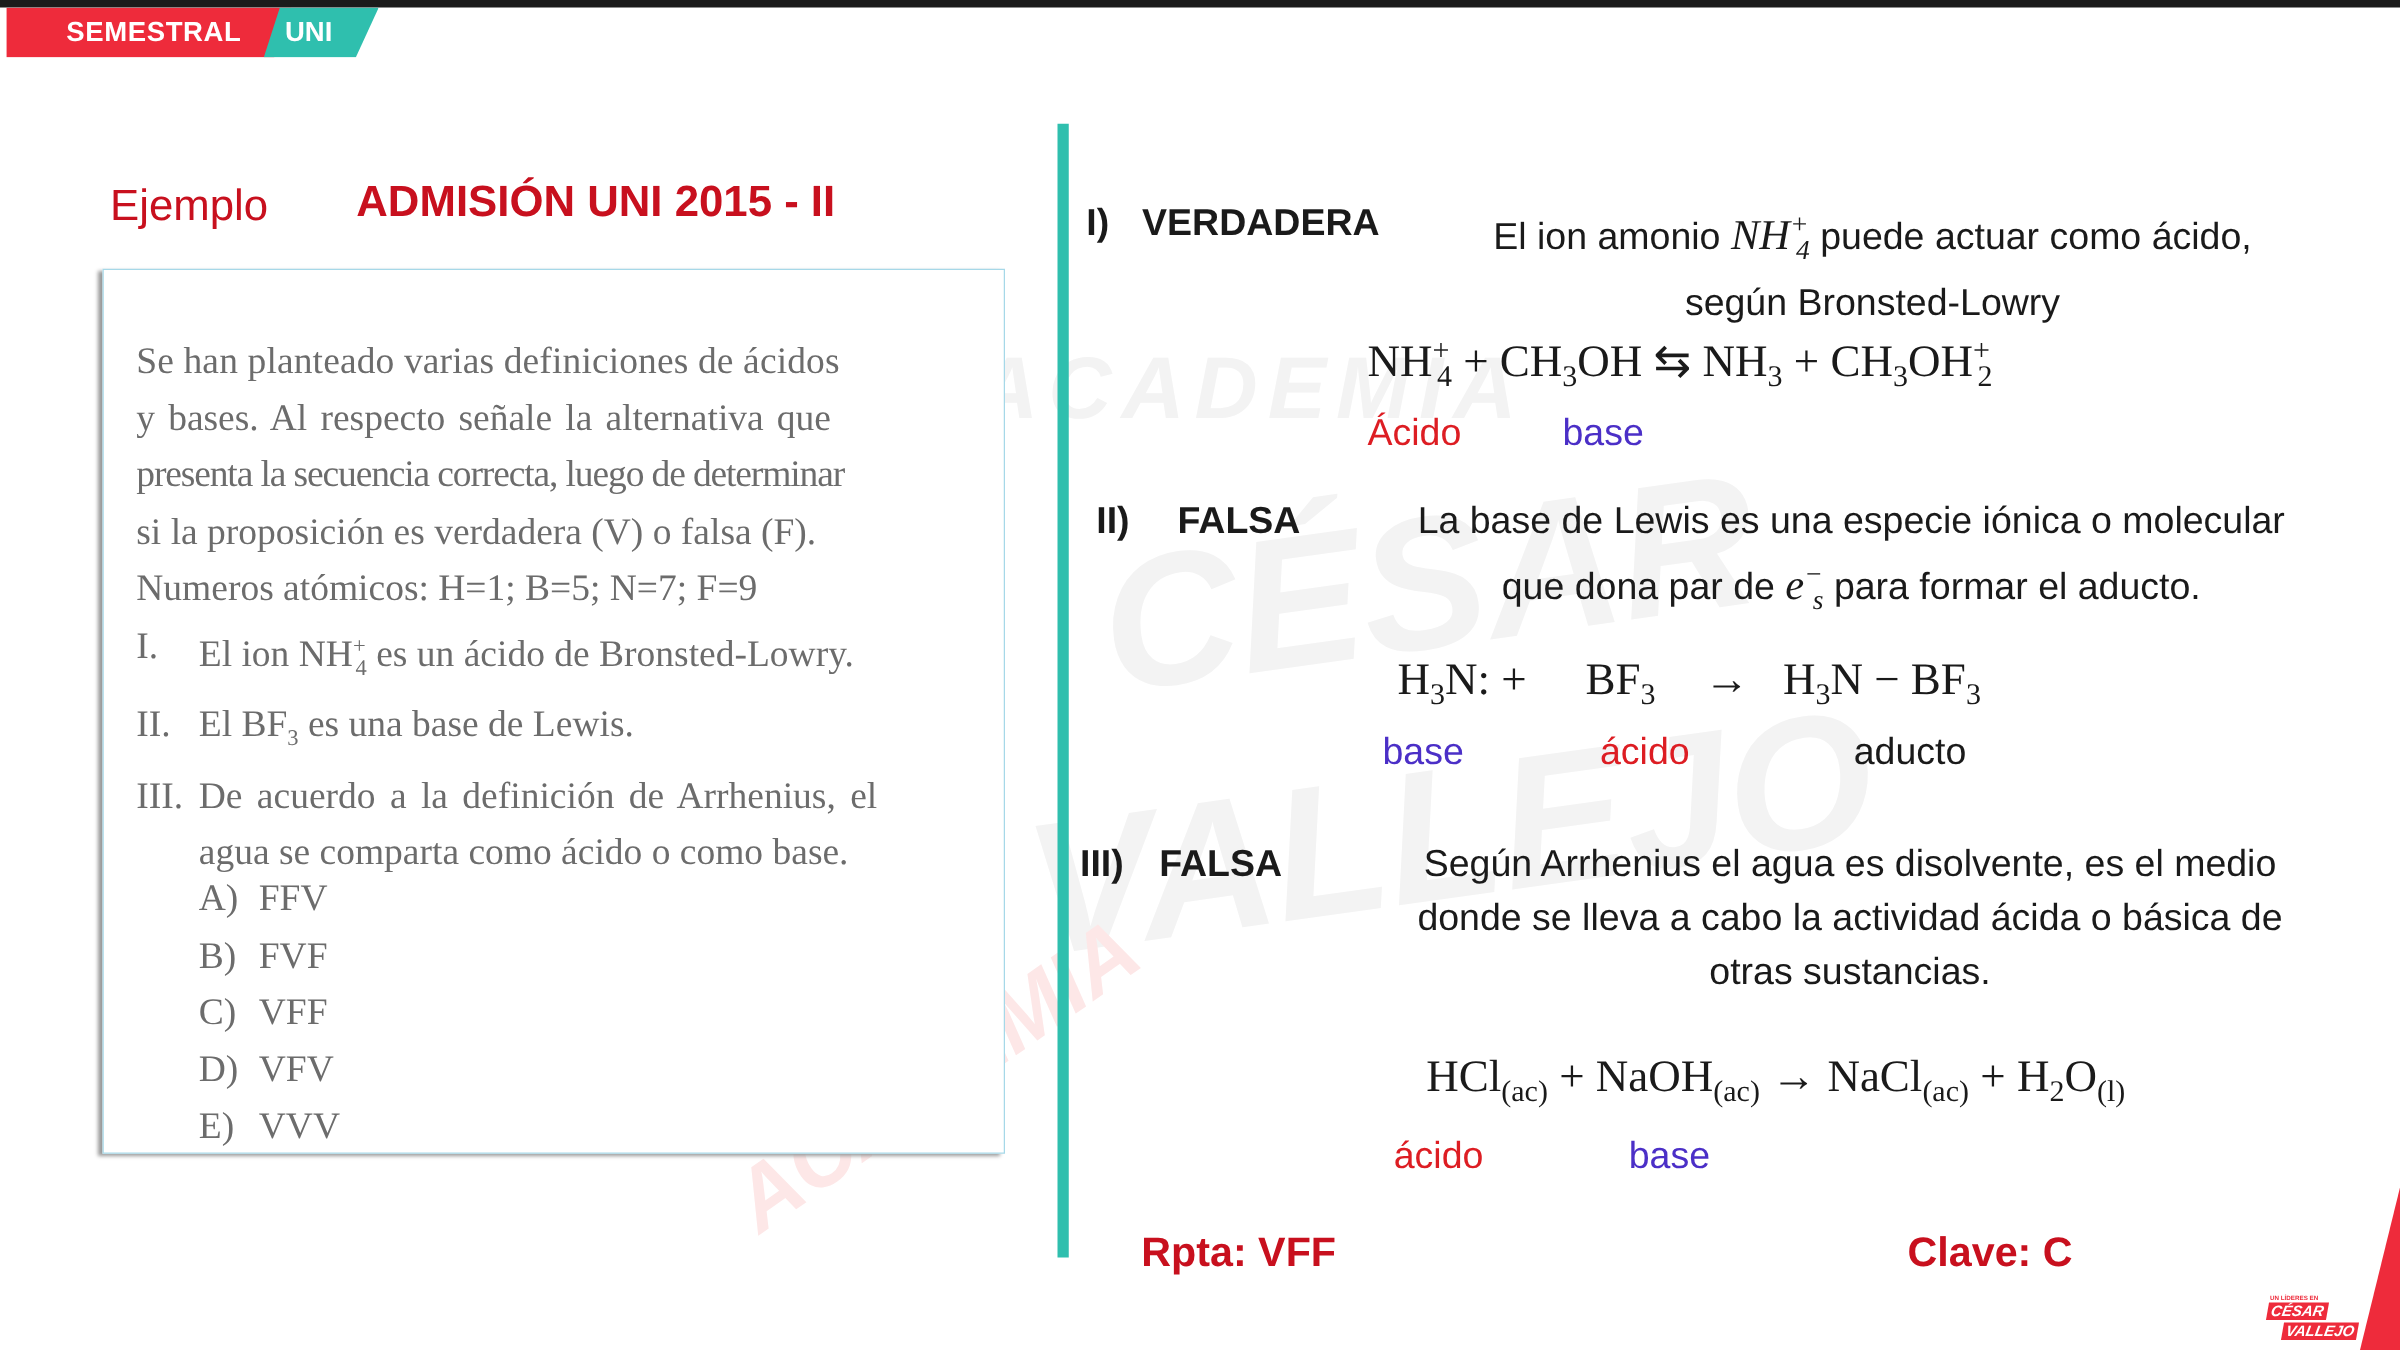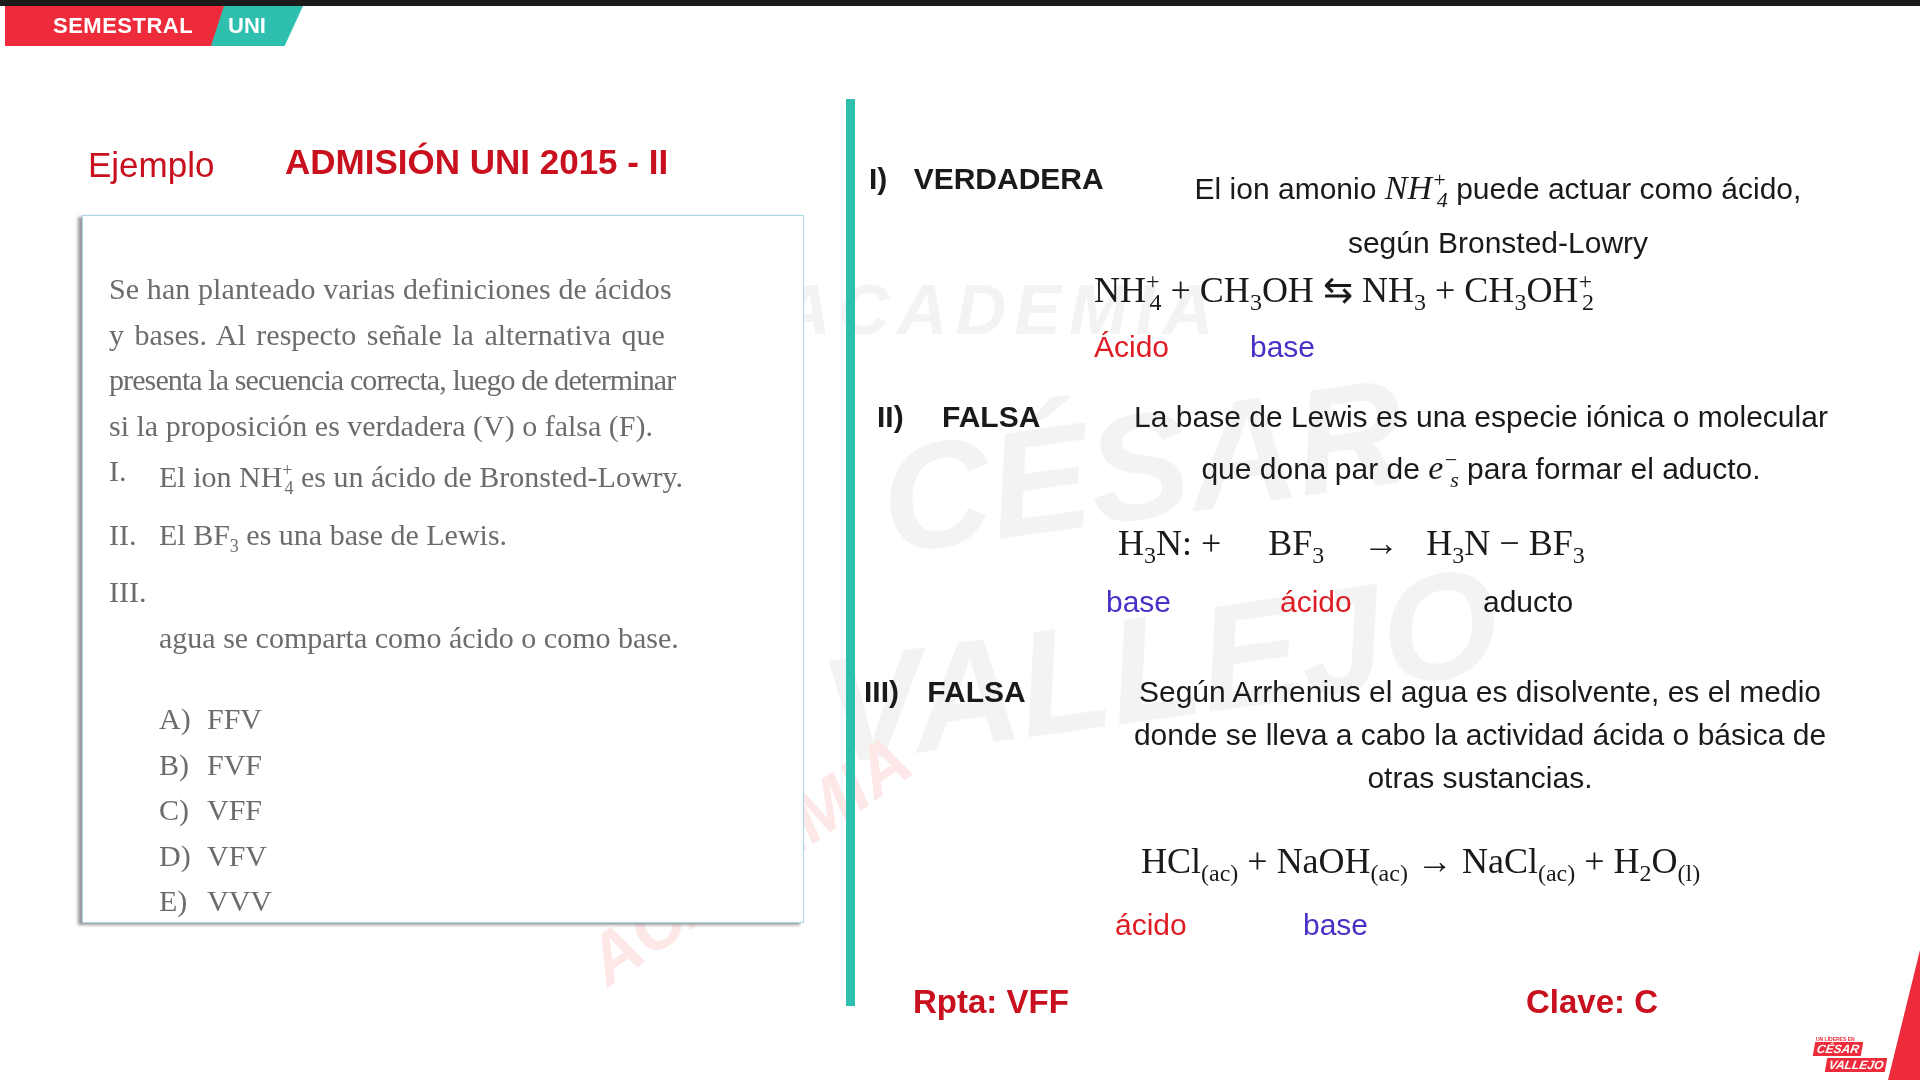--- a/index.html
+++ b/index.html
@@ -58,30 +58,32 @@
 
 <div class="title-ej">Ejemplo</div>
 <div class="title-adm">ADMISIÓN UNI 2015 - II</div>
 
 <div class="qbox">
   <div class="qtext">
     <span class="qline" style="letter-spacing:0.1px;">Se han planteado varias definiciones de ácidos</span>
     <span class="qline" style="word-spacing:3px;">y bases. Al respecto señale la alternativa que</span>
     <span class="qline" style="letter-spacing:-0.9px;">presenta la secuencia correcta, luego de determinar</span>
     <span class="qline">si la proposición es verdadera (V) o falsa (F).</span>
+    <span class="qline">Numeros atómicos: H=1; B=5; N=7; F=9</span>
     <div class="prop">
       <span class="num">I.</span>
       <span><span>El ion NH</span><sup style="font-size:18px;">+</sup><sub style="font-size:18px;margin-left:-8px;">4</sub><span> es un ácido de Bronsted-Lowry.</span></span>
     </div>
     <div class="prop">
       <span class="num">II.</span>
       <span><span>El BF</span><sub style="font-size:18px;">3</sub><span> es una base de Lewis.</span></span>
     </div>
     <div class="prop">
       <span class="num">III.</span>
+      <span style="word-spacing:4px;">De acuerdo a la definición de Arrhenius, el</span>
     </div>
     <div class="prop">
       <span class="num"></span>
       <span>agua se comparta como ácido o como base.</span>
     </div>
   </div>
   <div class="alts">
     <div><span class="lt">A)</span><span>FFV</span></div>
     <div><span class="lt">B)</span><span>FVF</span></div>
     <div><span class="lt">C)</span><span>VFF</span></div>

